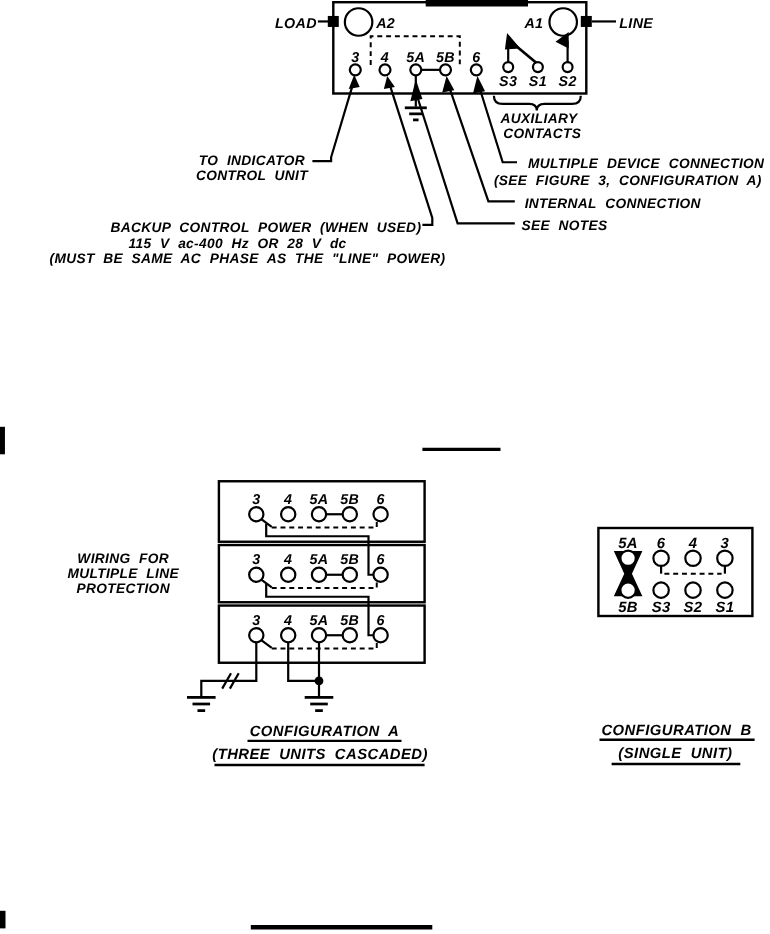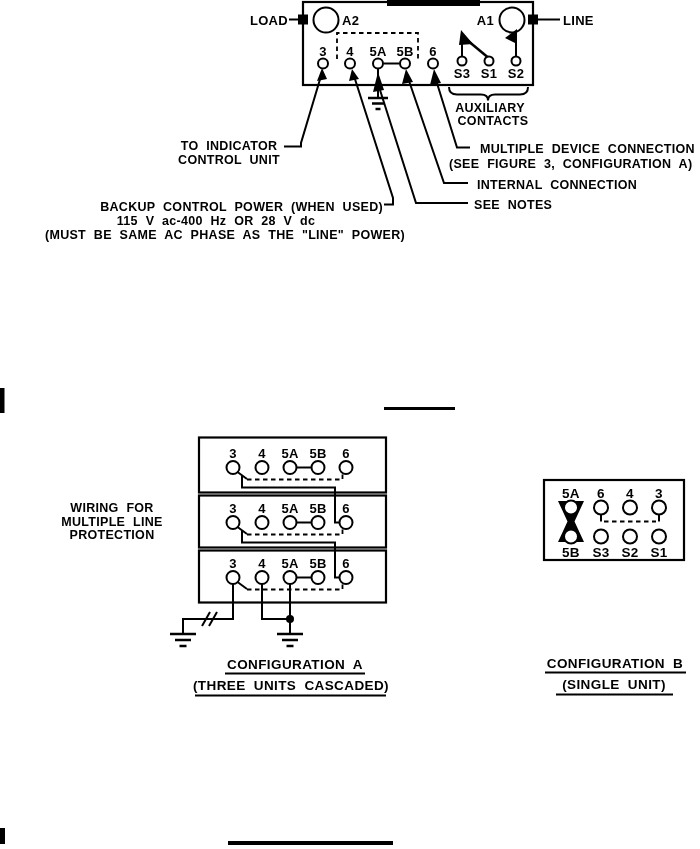--- a/index.html
+++ b/index.html
@@ -2,20 +2,21 @@
 <html><head>
 <meta charset="utf-8">
 <style>
   html,body { margin:0; padding:0; background:#ffffff; }
   .page {
     position: relative;
     width: 700px;
     height: 849px;
     background: #ffffff;
     overflow: hidden;
+    font-style: italic;
   }
   svg { display:block; }
   text {
     font-family: "Liberation Sans", "DejaVu Sans", sans-serif;
     font-weight: bold;
     fill: #000000;
   }
   .term   { font-size: 13px; letter-spacing: 0.3px; }
   .termB  { font-size: 13.5px; letter-spacing: 0.3px; }
   .callout{ font-size: 12.5px; letter-spacing: 0.3px; word-spacing: 4px; }

